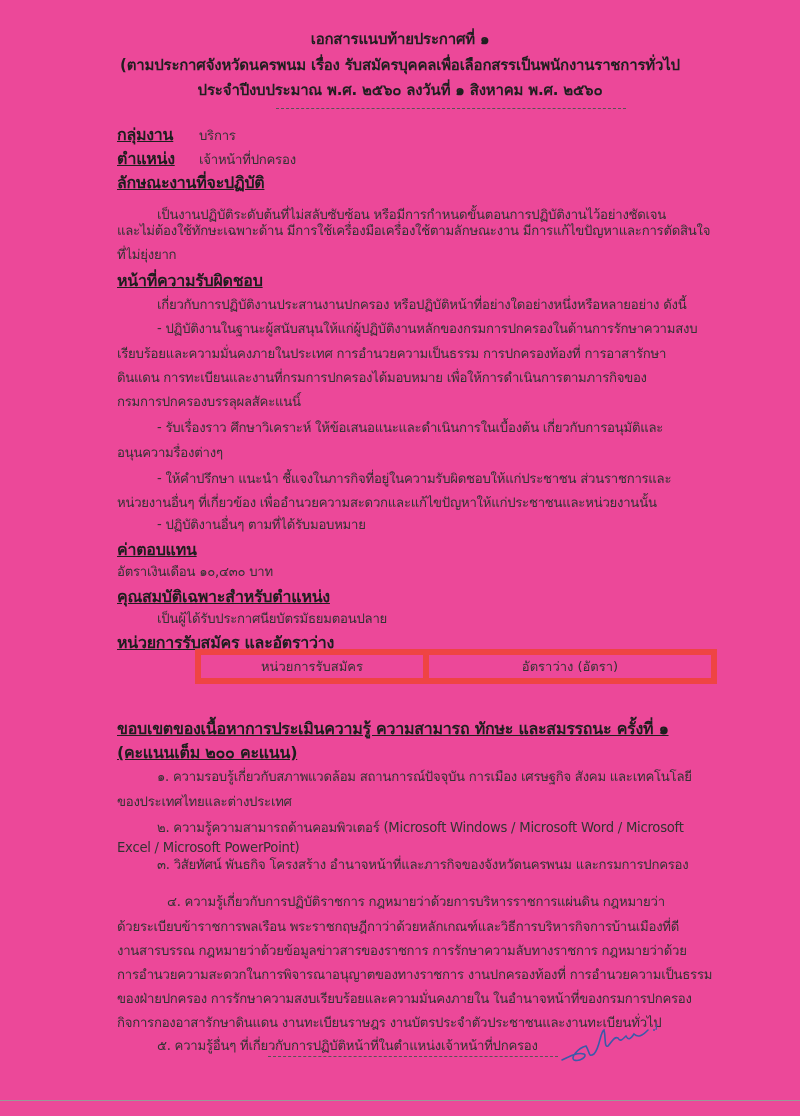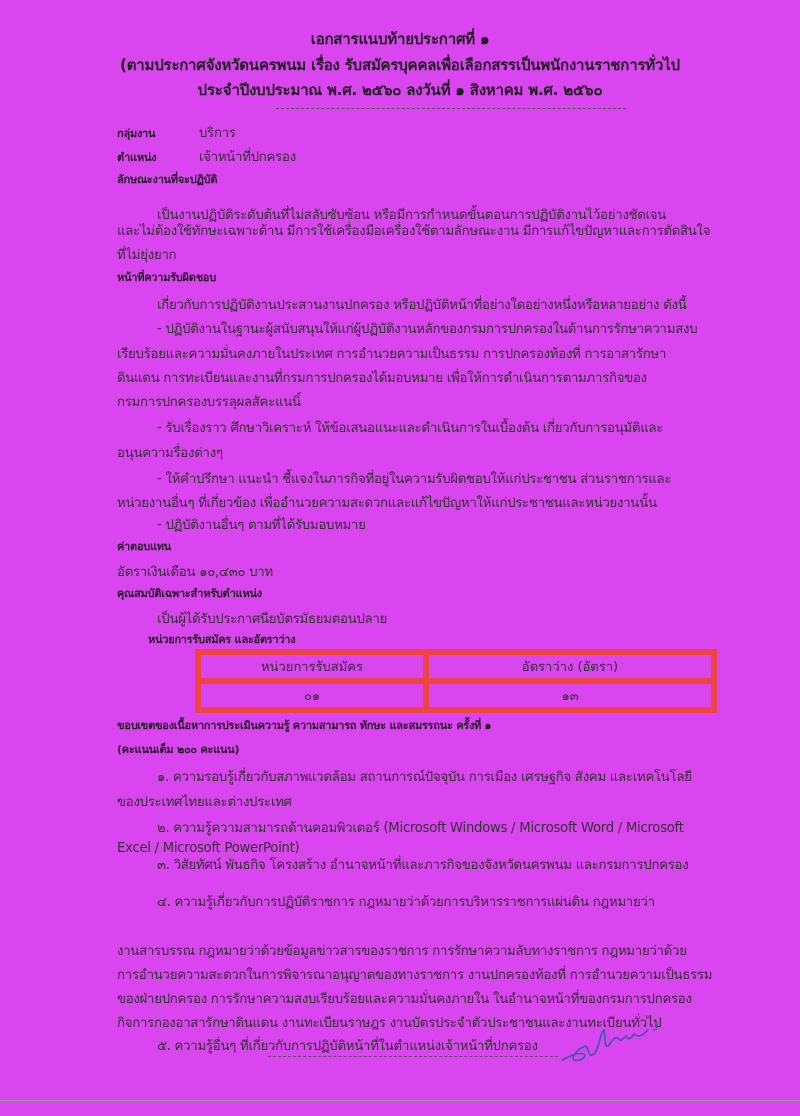--- a/index.html
+++ b/index.html
@@ -1,27 +1,27 @@
 <!DOCTYPE html>
 <html><head>
 <meta charset="utf-8">
 <style>
   html, body { margin: 0; padding: 0; background: #ffffff; }
   body {
     width: 800px; height: 1116px; position: relative; overflow: hidden;
     font-family: "DejaVu Sans", "Liberation Sans", sans-serif;
     color: #2a2a2a;
   }
-  .page { position: absolute; left: 0; top: 0; width: 800px; height: 1116px; background: #d946ef; }
+  .page { position: absolute; left: 0; top: 0; width: 800px; height: 1116px; background: #ec4899; }
   .center { position: absolute; left: 0; width: 800px; text-align: center; }
   .title { font-size: 15px; font-weight: bold; color: #1f1f1f; letter-spacing: -0.2px; }
   .dash { position: absolute; border-top: 1px dashed #555; height: 0; }
   .line { position: absolute; left: 117px; font-size: 13.2px; white-space: nowrap; letter-spacing: -0.25px; color: #333; }
   .ind { left: 157px; }
-  .b { font-weight: bold; color: #1e1e1e; font-size: 11px; }
+  .b { font-weight: bold; color: #1e1e1e; font-size: 16px; text-decoration: underline; }
   .lbl { display: inline-block; width: 82px; }
   table.rec {
     position: absolute; left: 195px; top: 649px; width: 522px;
     border-collapse: collapse; font-size: 13px; color: #333;
   }
   table.rec td { border: 6px solid #ef4444; text-align: center; height: 23px; padding: 0; }
   .sig { position: absolute; left: 560px; top: 1018px; }
   .scanline { position: absolute; left: 0; width: 800px; top: 1100px; border-top: 1px solid #999; }
 </style>
 </head>
@@ -57,42 +57,39 @@
   <div class="line ind" style="top:468px;">- ให้คำปรึกษา แนะนำ ชี้แจงในภารกิจที่อยู่ในความรับผิดชอบให้แก่ประชาชน ส่วนราชการและ</div>
   <div class="line" style="top:492px;">หน่วยงานอื่นๆ ที่เกี่ยวข้อง เพื่ออำนวยความสะดวกและแก้ไขปัญหาให้แก่ประชาชนและหน่วยงานนั้น</div>
   <div class="line ind" style="top:514px;">- ปฏิบัติงานอื่นๆ ตามที่ได้รับมอบหมาย</div>
 
   <div class="line b" style="top:537px;">ค่าตอบแทน</div>
   <div class="line" style="top:561px;">อัตราเงินเดือน ๑๐,๔๓๐ บาท</div>
 
   <div class="line b" style="top:584px;">คุณสมบัติเฉพาะสำหรับตำแหน่ง</div>
   <div class="line ind" style="top:608px;">เป็นผู้ได้รับประกาศนียบัตรมัธยมตอนปลาย</div>
 
-  <div class="line b" style="top:630px;margin-left:31px;">หน่วยการรับสมัคร และอัตราว่าง</div>
+  <div class="line b" style="top:630px;">หน่วยการรับสมัคร และอัตราว่าง</div>
   <table class="rec">
     <tbody>
         <tr>
       <td style="width:222px;">หน่วยการรับสมัคร</td>
       <td>อัตราว่าง (อัตรา)</td>
-    </tr>
-    <tr>
-      <td>๐๑</td>
-      <td>๑๓</td>
     </tr>
   </tbody>
     </table>
 
   <div class="line b" style="top:716px;">ขอบเขตของเนื้อหาการประเมินความรู้ ความสามารถ ทักษะ และสมรรถนะ ครั้งที่ ๑</div>
   <div class="line b" style="top:740px;">(คะแนนเต็ม ๒๐๐ คะแนน)</div>
   <div class="line ind" style="top:766px;">๑. ความรอบรู้เกี่ยวกับสภาพแวดล้อม สถานการณ์ปัจจุบัน การเมือง เศรษฐกิจ สังคม และเทคโนโลยี</div>
   <div class="line" style="top:791px;">ของประเทศไทยและต่างประเทศ</div>
   <div class="line ind" style="top:817px;">๒. ความรู้ความสามารถด้านคอมพิวเตอร์ (Microsoft Windows / Microsoft Word / Microsoft</div>
   <div class="line" style="top:840px;">Excel / Microsoft PowerPoint)</div>
   <div class="line ind" style="top:854px;">๓. วิสัยทัศน์ พันธกิจ โครงสร้าง อำนาจหน้าที่และภารกิจของจังหวัดนครพนม และกรมการปกครอง</div>
-  <div class="line ind" style="top:891px;">๔. ความรู้เกี่ยวกับการปฏิบัติราชการ กฎหมายว่าด้วยการบริหารราชการแผ่นดิน กฎหมายว่า</div>
+  <div class="line ind" style="top:891px;margin-left:10px;">๔. ความรู้เกี่ยวกับการปฏิบัติราชการ กฎหมายว่าด้วยการบริหารราชการแผ่นดิน กฎหมายว่า</div>
+  <div class="line" style="top:916px;">ด้วยระเบียบข้าราชการพลเรือน พระราชกฤษฎีกาว่าด้วยหลักเกณฑ์และวิธีการบริหารกิจการบ้านเมืองที่ดี</div>
   <div class="line" style="top:940px;">งานสารบรรณ กฎหมายว่าด้วยข้อมูลข่าวสารของราชการ การรักษาความลับทางราชการ กฎหมายว่าด้วย</div>
   <div class="line" style="top:964px;">การอำนวยความสะดวกในการพิจารณาอนุญาตของทางราชการ งานปกครองท้องที่ การอำนวยความเป็นธรรม</div>
   <div class="line" style="top:988px;">ของฝ่ายปกครอง การรักษาความสงบเรียบร้อยและความมั่นคงภายใน ในอำนาจหน้าที่ของกรมการปกครอง</div>
   <div class="line" style="top:1012px;">กิจการกองอาสารักษาดินแดน งานทะเบียนราษฎร  งานบัตรประจำตัวประชาชนและงานทะเบียนทั่วไป</div>
   <div class="line ind" style="top:1035px;">๕. ความรู้อื่นๆ ที่เกี่ยวกับการปฏิบัติหน้าที่ในตำแหน่งเจ้าหน้าที่ปกครอง</div>
 
   <div class="dash" style="left:268px; width:290px; top:1056px;"></div>
 
   <div class="sig">
     <svg width="110" height="50" viewBox="0 0 110 50">

